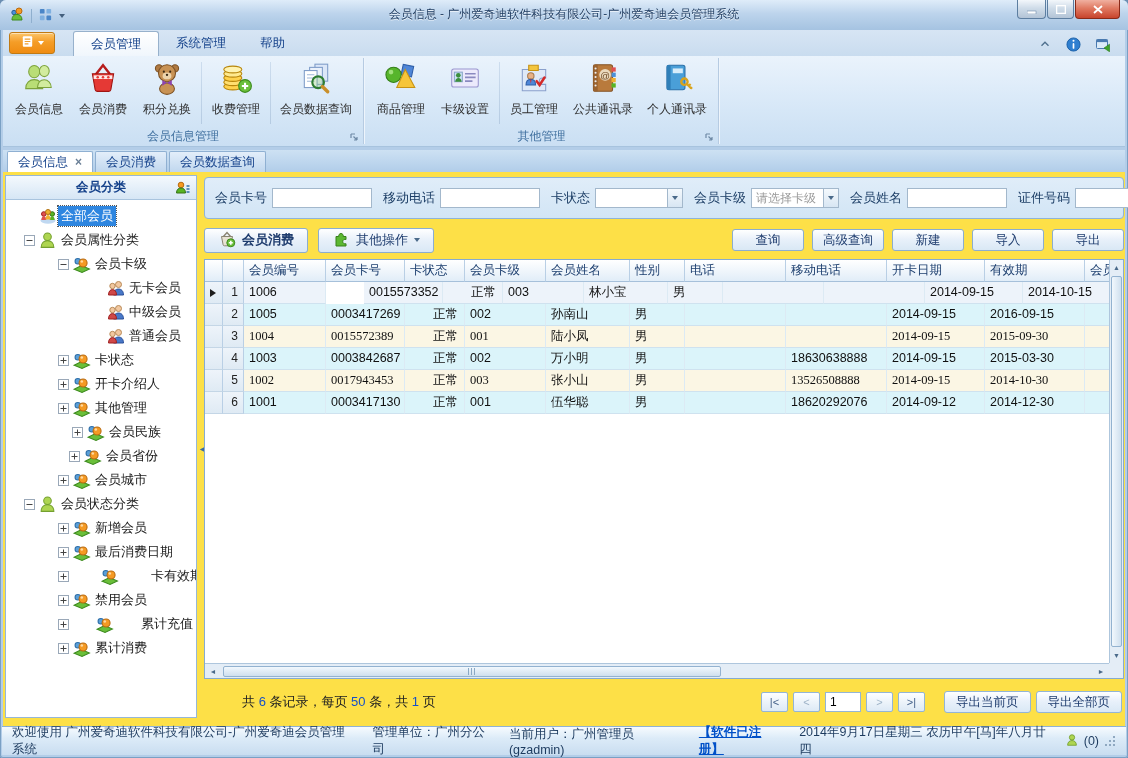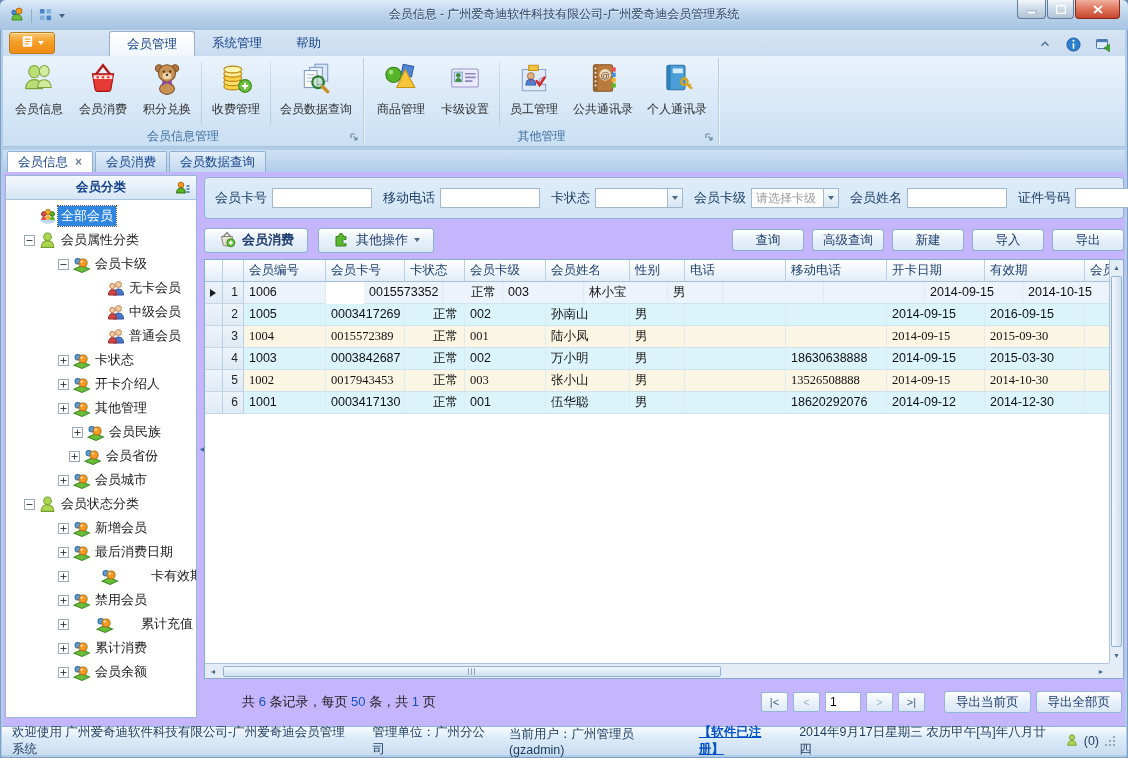--- a/index.html
+++ b/index.html
@@ -31,21 +31,21 @@
   .tabrow{ position:absolute; left:3px; right:3px; top:30px; height:26px;
     background:linear-gradient(#d7e5f4,#c9dcef); }
   .appbtn{ position:absolute; left:6px; top:2px; width:46px; height:22px; border-radius:3px;
     border:1px solid #c07a14; background:linear-gradient(#fcc56a,#f59d27 45%,#ef8c12);
     display:flex; align-items:center; justify-content:center; gap:3px;
     box-shadow:inset 0 1px 0 rgba(255,255,255,.5); }
   .rtabs{ position:absolute; left:70px; top:0; height:26px; display:flex; }
   .rtab{ height:25px; line-height:25px; margin-top:1px; padding:0 17px; font-size:12.5px;
     color:#15428b; border-radius:3px 3px 0 0; }
   .rtab.active{ background:linear-gradient(#ffffff,#f0f6fc); border:1px solid #97b1cc;
-    border-bottom:none; line-height:24px;margin-left:36px; }
+    border-bottom:none; line-height:24px; }
   .tr-corner{ position:absolute; right:14px; top:6px; display:flex; align-items:center; gap:14px; }
 
   
   .ribbon{ position:absolute; left:3px; right:3px; top:56px; height:91px;
     background:linear-gradient(#eaf3fc,#d6e7f7 60%,#cadff3); border-bottom:1px solid #a7c3de;
     display:flex; }
   .rgroup{ display:flex; flex-direction:column; padding:1px 2px 0 2px; }
   .g-items{ flex:1; display:flex; align-items:stretch; padding:1px 2px 0 2px; }
   .ritem{ min-width:64px; padding:3px 7px 0 7px; text-align:center; border-radius:3px; }
   .ritem .ricon{ display:inline-block; height:36px; }
@@ -60,21 +60,21 @@
   
   .doctabs{ position:absolute; left:3px; right:3px; top:150px; height:22px;
     background:linear-gradient(#cde1f3,#b1cde9); display:flex; align-items:flex-end; padding-left:4px; }
   .dtab{ height:21px; line-height:20px; padding:0 10px; margin-right:2px; font-size:12.5px;
     color:#15428b; border:1px solid #8fb0d2; border-bottom:none; border-radius:2px 2px 0 0;
     background:linear-gradient(#e3eefa,#c0d7ee); display:flex; align-items:center; gap:7px; }
   .dtab.active{ background:#ffffff; }
   .dtab .x{ color:#6a7f96; font-size:12px; font-weight:bold; }
 
   
-  .client{ position:absolute; left:3px; right:3px; top:172px; bottom:32px; background:#c4b5fd; }
+  .client{ position:absolute; left:3px; right:3px; top:172px; bottom:32px; background:#fde047; }
 
   
   .sidebar{ position:absolute; left:2px; top:3px; width:192px; bottom:8px;
     border:1px solid #96b7d7; background:#fff; display:flex; flex-direction:column; }
   .sb-head{ height:24px; background:linear-gradient(#f4f9fd,#d6e6f5); border-bottom:1px solid #a9c4de;
     display:flex; align-items:center; justify-content:center; position:relative;
     font-size:12.5px; font-weight:bold; color:#15428b; }
   .sb-head .hicon{ position:absolute; right:5px; top:4px; }
   .tree{ flex:1; overflow:hidden; padding-top:4px; }
   .tnode{ height:24px; display:flex; align-items:center; font-size:13px; color:#1a1a1a; }
@@ -676,37 +676,20 @@
             </span>
             <span class="ticon">
               <svg viewBox="0 0 18 18" width="19" height="19">
                 <circle cx="5.5" cy="6" r="2.6" fill="#5a9fd8" stroke="#2f6fa8"></circle>
                 <path d="M2 13.5 l7-3.5 7.5 3.2 -7 3.3 z" fill="#6abf3a" stroke="#3c8a1e"></path>
                 <circle cx="10.5" cy="7.5" r="3.8" fill="#f59a23" stroke="#b86a10"></circle>
                 <circle cx="9.3" cy="6.2" r="1.2" fill="#ffd9a0"></circle>
               </svg>
             </span>
             <span class="tlabel">累计消费</span>
-          </div>
-          <div class="tnode" style="padding-left: 50px;">
-            <span class="texp">
-              <svg width="11" height="11" viewBox="0 0 11 11">
-                <rect x="0.5" y="0.5" width="10" height="10" fill="#fff" stroke="#9aa8b8"></rect>
-                <path d="M2.5 5.5h6 M5.5 2.5v6" stroke="#444"></path>
-              </svg>
-            </span>
-            <span class="ticon">
-              <svg viewBox="0 0 18 18" width="19" height="19">
-                <circle cx="5.5" cy="6" r="2.6" fill="#5a9fd8" stroke="#2f6fa8"></circle>
-                <path d="M2 13.5 l7-3.5 7.5 3.2 -7 3.3 z" fill="#6abf3a" stroke="#3c8a1e"></path>
-                <circle cx="10.5" cy="7.5" r="3.8" fill="#f59a23" stroke="#b86a10"></circle>
-                <circle cx="9.3" cy="6.2" r="1.2" fill="#ffd9a0"></circle>
-              </svg>
-            </span>
-            <span class="tlabel">会员余额</span>
           </div>
         </div>
     </div>
     <div class="split-arrow">◄</div>
 
     <div class="rpanel">
       <div class="filterbar" id="filterbar">
           <div class="ffield">
             <span class="flabel">会员卡号</span>
             <input class="finput" style="">

